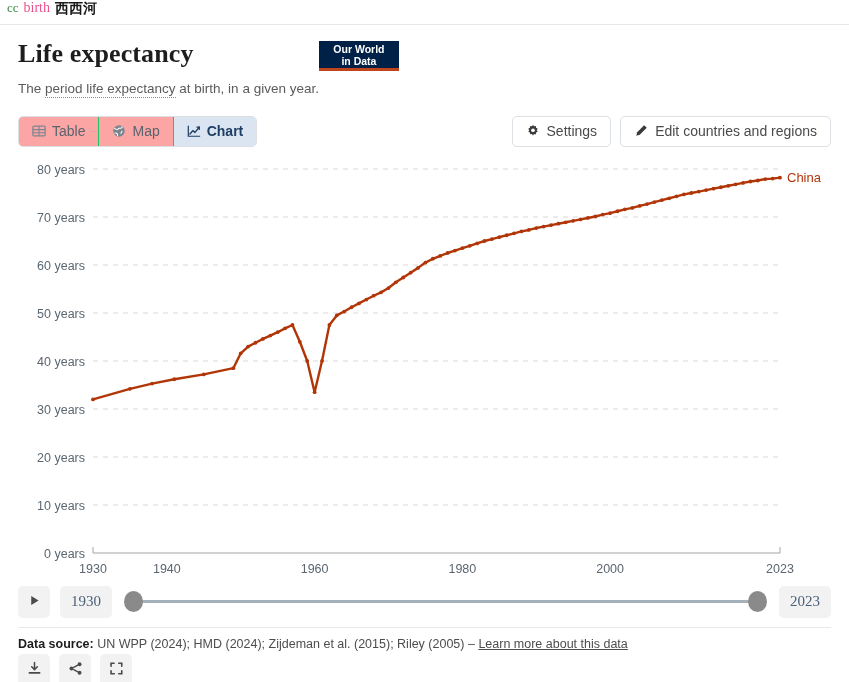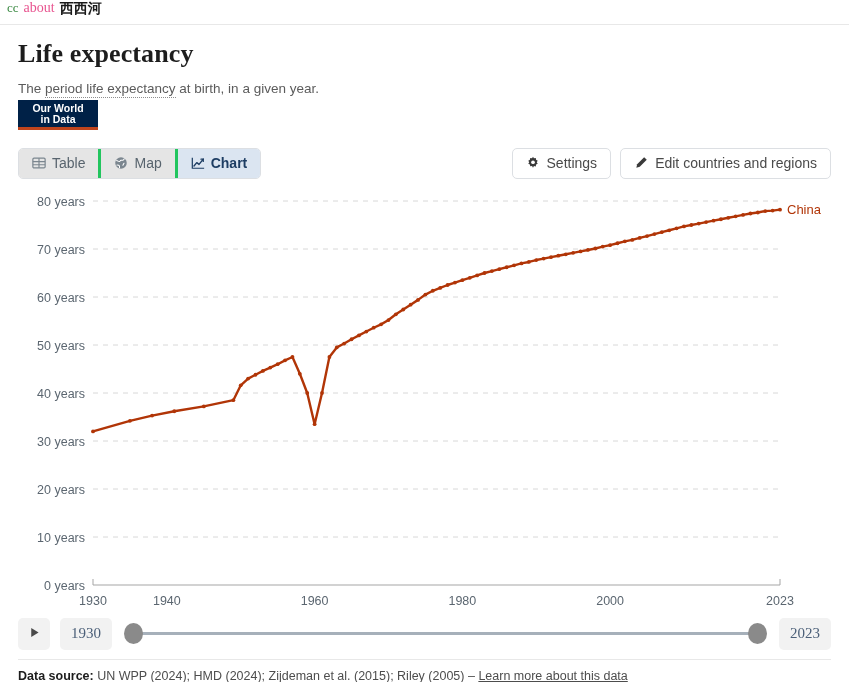--- a/index.html
+++ b/index.html
@@ -26,21 +26,21 @@
   .tb-cn   { color: #1a1a1a; font-size: 14px; font-weight: bold; }
 
   
   .card {
     position: relative;
     width: 849px;
     height: 657px;
     padding: 14px 18px 0 18px;
   }
 
-  .header-row { display: flex; justify-content: flex-start; align-items: flex-start; flex-direction: column; }
+  .header-row { display: flex; justify-content: flex-start; align-items: flex-start; }
   .title {
     font-family: "Liberation Serif", serif;
     font-size: 26px;
     font-weight: bold;
     color: #1d1d1d;
     letter-spacing: .1px;
     line-height: 1.12;
   }
   .subtitle {
     font-size: 13.5px;
@@ -87,23 +87,23 @@
     border: 1px solid #dcdfe3;
     border-radius: 5px;
     overflow: hidden;
     height: 31px;
   }
   .tab {
     display: flex; align-items: center; gap: 6px;
     padding: 0 13px;
     font-size: 14px;
     color: #58646e;
-    background: #e5e5e5;
+    background: #fca5a5;
     cursor: pointer;
-    border-right: 3px solid #22c55e;
+    border-right: 1px solid #22c55e;
     height: 100%;
   }
   .tab:last-child { border-right: none; }
   .tab.active { background: #dbe5f1; color: #1d3d63; font-weight: bold; }
   .tab .ic { display: inline-flex; width: 14px; height: 14px; }
 
   .right-btns { display: flex; gap: 9px; }
   .btn {
     display: flex; align-items: center; gap: 7px;
     height: 31px;
@@ -193,21 +193,21 @@
     display: flex; align-items: center; justify-content: center;
     cursor: pointer;
     color: #4a4a4a;
   }
 </style>
 </head>
 <body>
 
 <div class="topbar">
   <span class="tb-cc">cc</span>
-  <span class="tb-here">about</span>
+  <span class="tb-here">birth</span>
   <span class="tb-cn">西西河</span>
 </div>
 
 <div class="card">
 
   <div class="header-row">
     <div>
       <div class="title">Life expectancy</div>
       <div class="subtitle"><span>The </span><span class="dotted-link">period life expectancy</span><span> at birth, in a given year.</span></div>
     </div>

